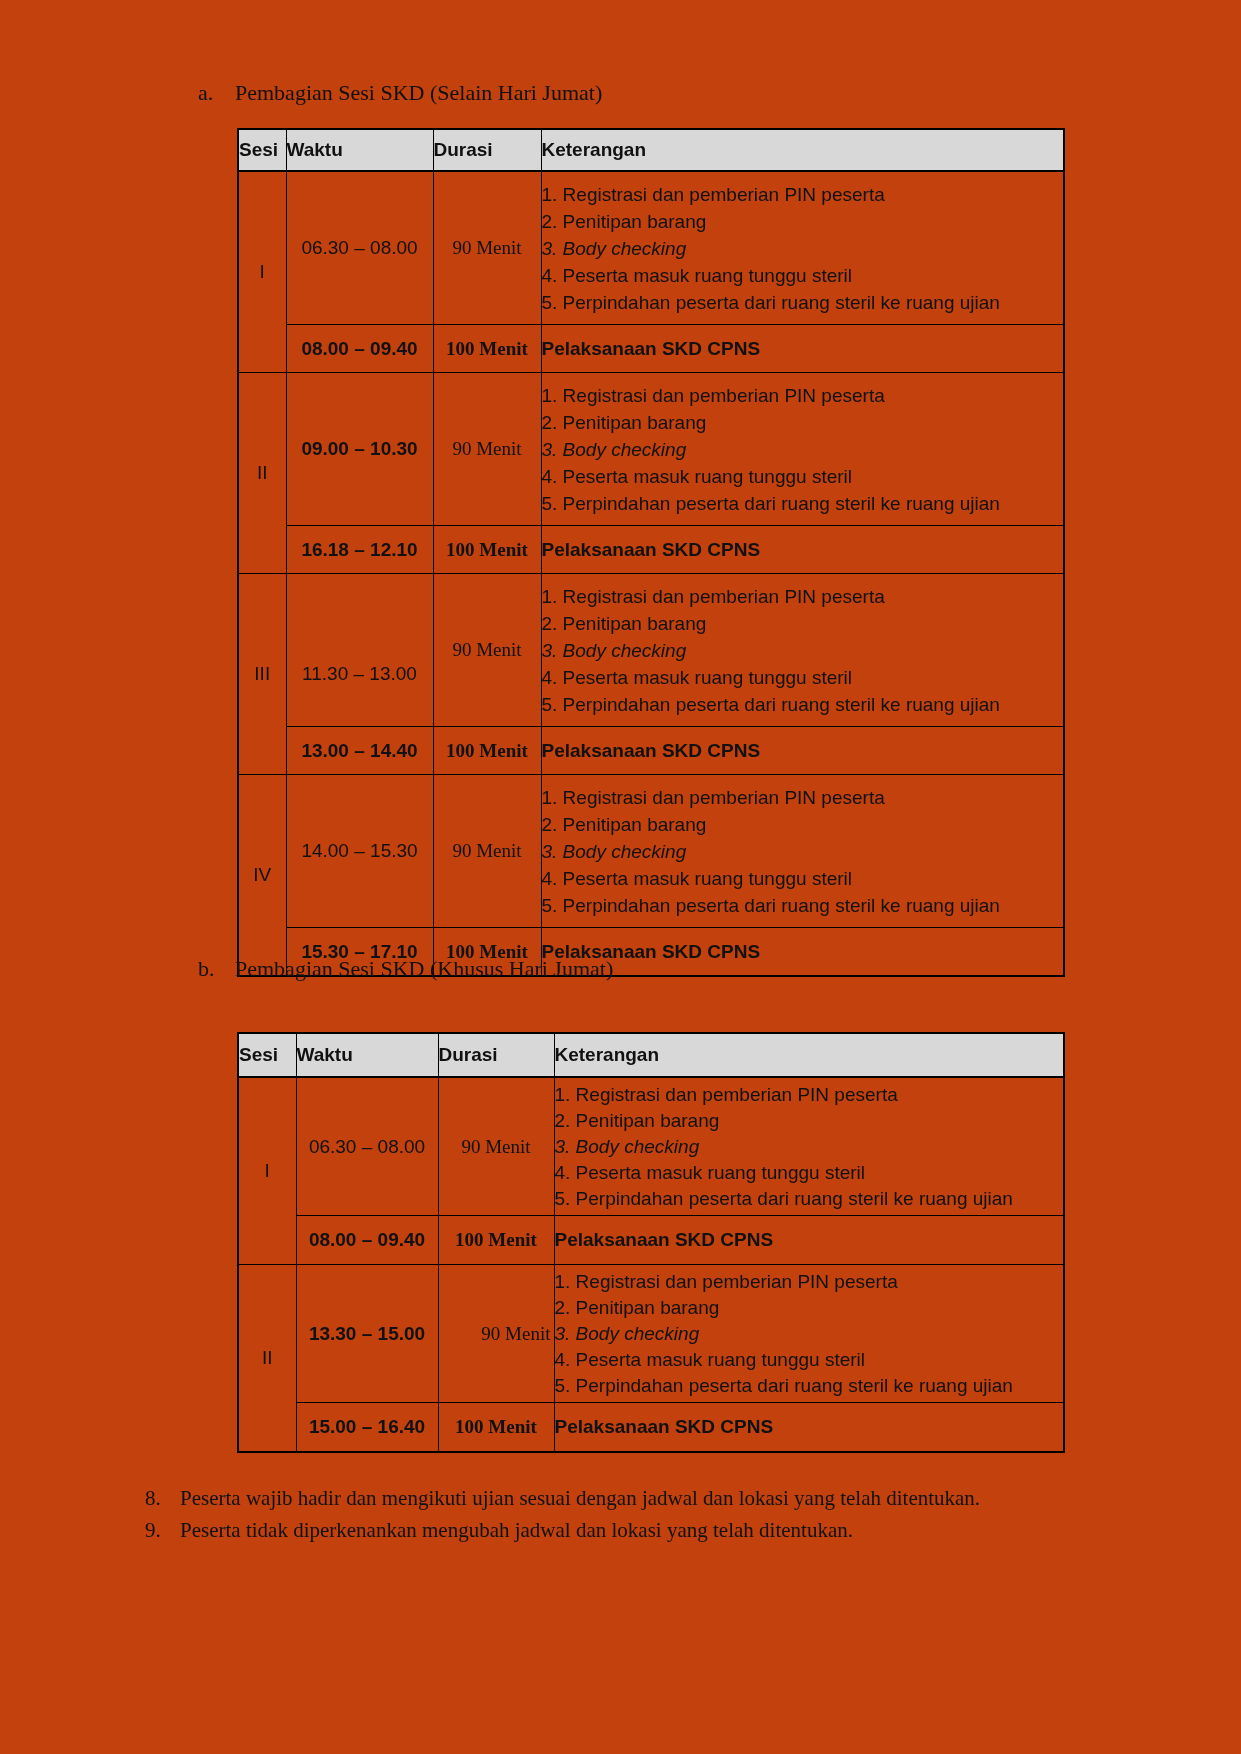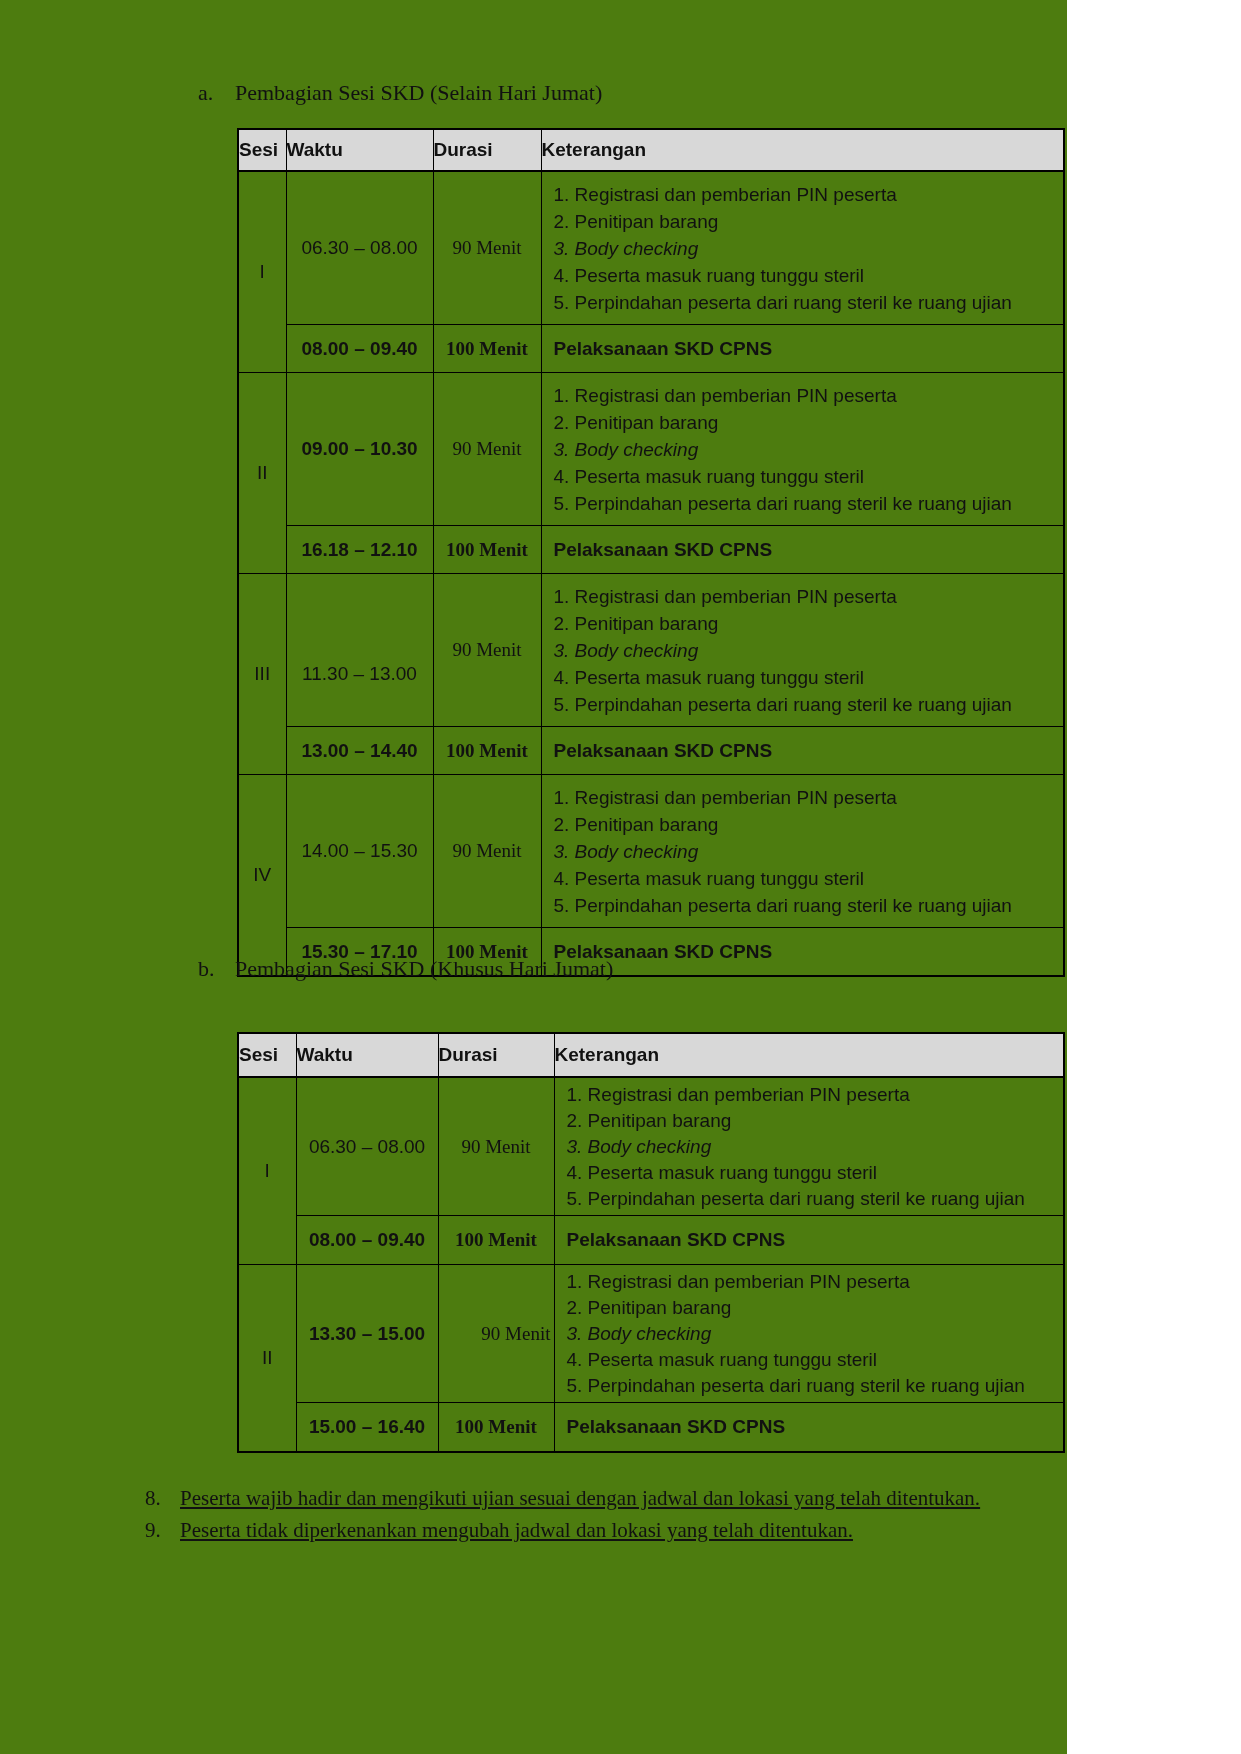--- a/index.html
+++ b/index.html
@@ -1,20 +1,20 @@
 <!DOCTYPE html>
 <html><head>
 <meta charset="utf-8">
 <style>
   html, body { margin: 0; padding: 0; background: #ffffff; }
   .page {
     position: relative;
-    width: 1067px;
+    width: 1241px;
     height: 1754px;
-    background: #4d7c0f;
+    background: #c2410c;
     color: #111111;
     font-family: "Liberation Sans", sans-serif;
     overflow: hidden;
   }
 
   
   .section-heading {
     position: absolute;
     font-family: "Liberation Serif", serif;
     font-size: 22px;
@@ -71,21 +71,20 @@
   #table-a tr.row-exam td { height: 47px;  }
   #table-b tr.row-prep td { height: 137px; }
   #table-b tr.row-exam td { height: 48px;  }
 
   .sched td { font-size: 19px; }
   td.sesi   { text-align: center; }
   td.waktu  { text-align: center; }
   td.durasi { text-align: center; font-family: Liberation Serif, serif; }
   td.ket {
     text-align: left;
-    padding-left: 12px;
     padding-right: 6px;
   }
   .ket-item { line-height: 27px; white-space: nowrap; }
   #table-b .ket-item { line-height: 26px; }
 
   .bold   { font-weight: bold; }
   .italic { font-style: italic; }
 
   
   td .cv { display: inline-block; position: relative; text-align: right; }
@@ -94,21 +93,21 @@
 
   
   .notes {
     position: absolute;
     top: 1482px;
     left: 145px;
     font-family: "Liberation Serif", serif;
     font-size: 21px;
     color: #111111;
   }
-  .note { line-height: 32px; white-space: nowrap; text-decoration: underline; }
+  .note { line-height: 32px; white-space: nowrap; }
   .note .num {
     display: inline-block;
     width: 35px;
   }
 </style>
 </head>
 <body>
 
 <div class="page">
 

